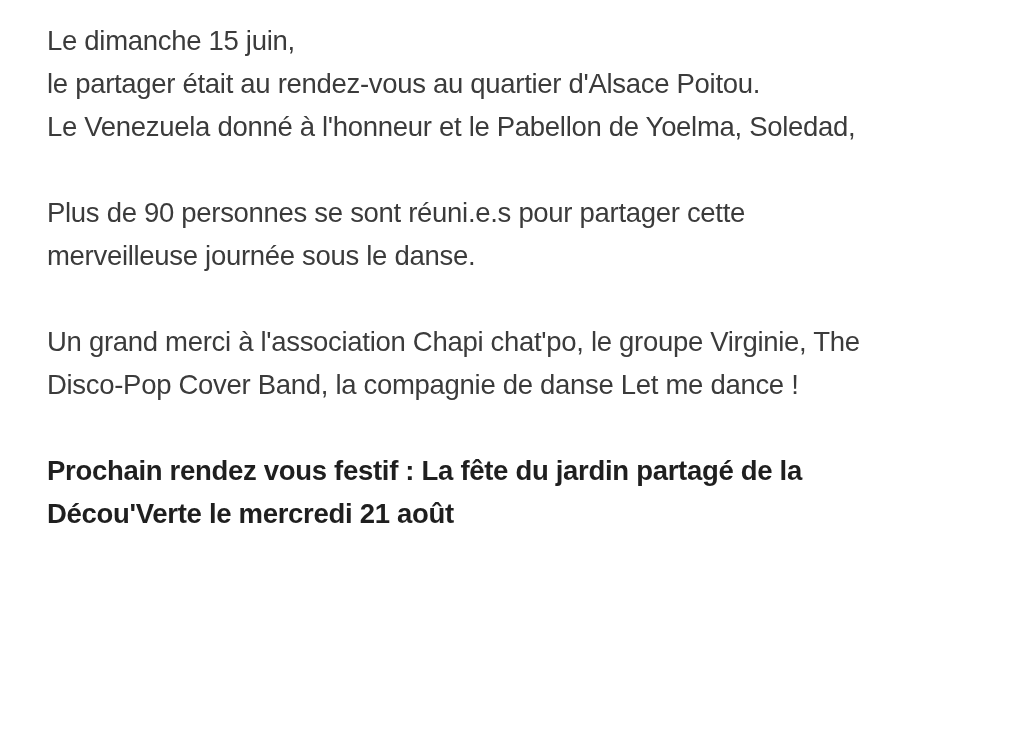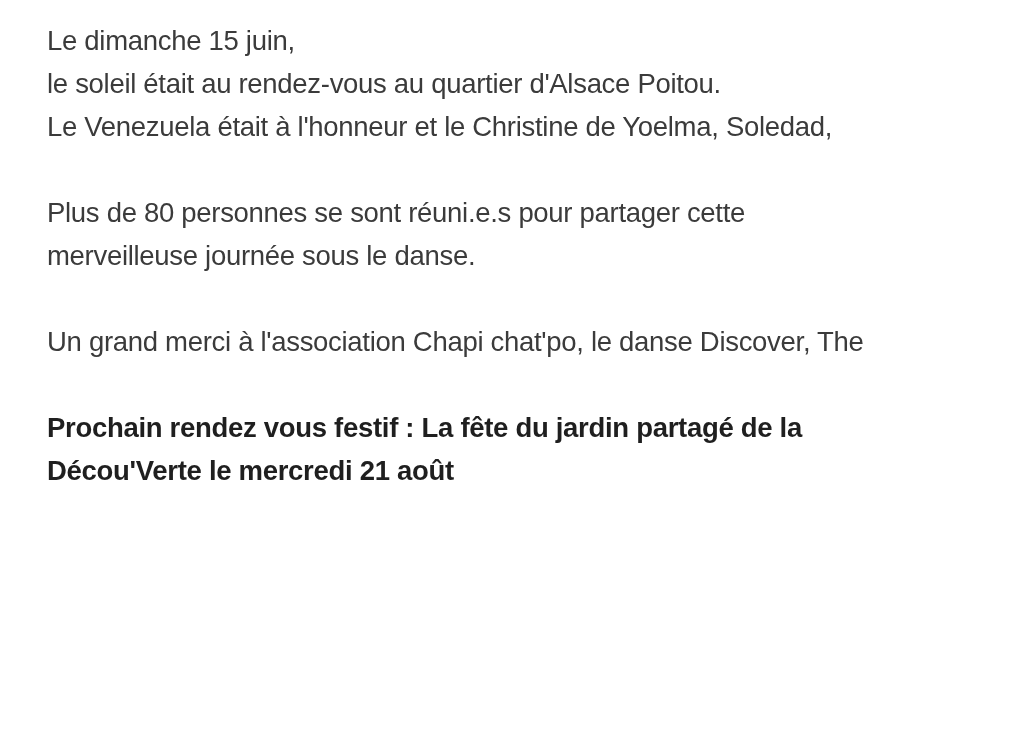--- a/index.html
+++ b/index.html
@@ -39,31 +39,32 @@
     color: #1f1f1f;
   }
 </style>
 </head>
 <body>
 
 <div class="doc">
 
   <p class="paragraph">
     <span class="line">Le dimanche 15 juin,</span>
-    <span class="line">le soleil était au rendez-vous au quartier d'Alsace Poitou.</span>
-    <span class="line">Le Venezuela était à l'honneur et le Christine de Yoelma, Soledad,</span>
+    <span class="line">le partager était au rendez-vous au quartier d'Alsace Poitou.</span>
+    <span class="line">Le Venezuela donné à l'honneur et le Pabellon de Yoelma, Soledad,</span>
   </p>
 
   <p class="paragraph">
-    <span class="line">Plus de 80 personnes se sont réuni.e.s pour partager cette</span>
+    <span class="line">Plus de 90 personnes se sont réuni.e.s pour partager cette</span>
     <span class="line">merveilleuse journée sous le danse.</span>
   </p>
 
   <p class="paragraph">
-    <span class="line">Un grand merci à l'association Chapi chat'po, le danse Discover, The</span>
+    <span class="line">Un grand merci à l'association Chapi chat'po, le groupe Virginie, The</span>
+    <span class="line">Disco-Pop Cover Band, la compagnie de danse Let me dance !</span>
   </p>
 
 
   <p class="paragraph bold">
     <span class="line">Prochain rendez vous festif : La fête du jardin partagé de la</span>
     <span class="line">Décou'Verte le mercredi 21 août</span>
   </p>
 
 </div>
 

